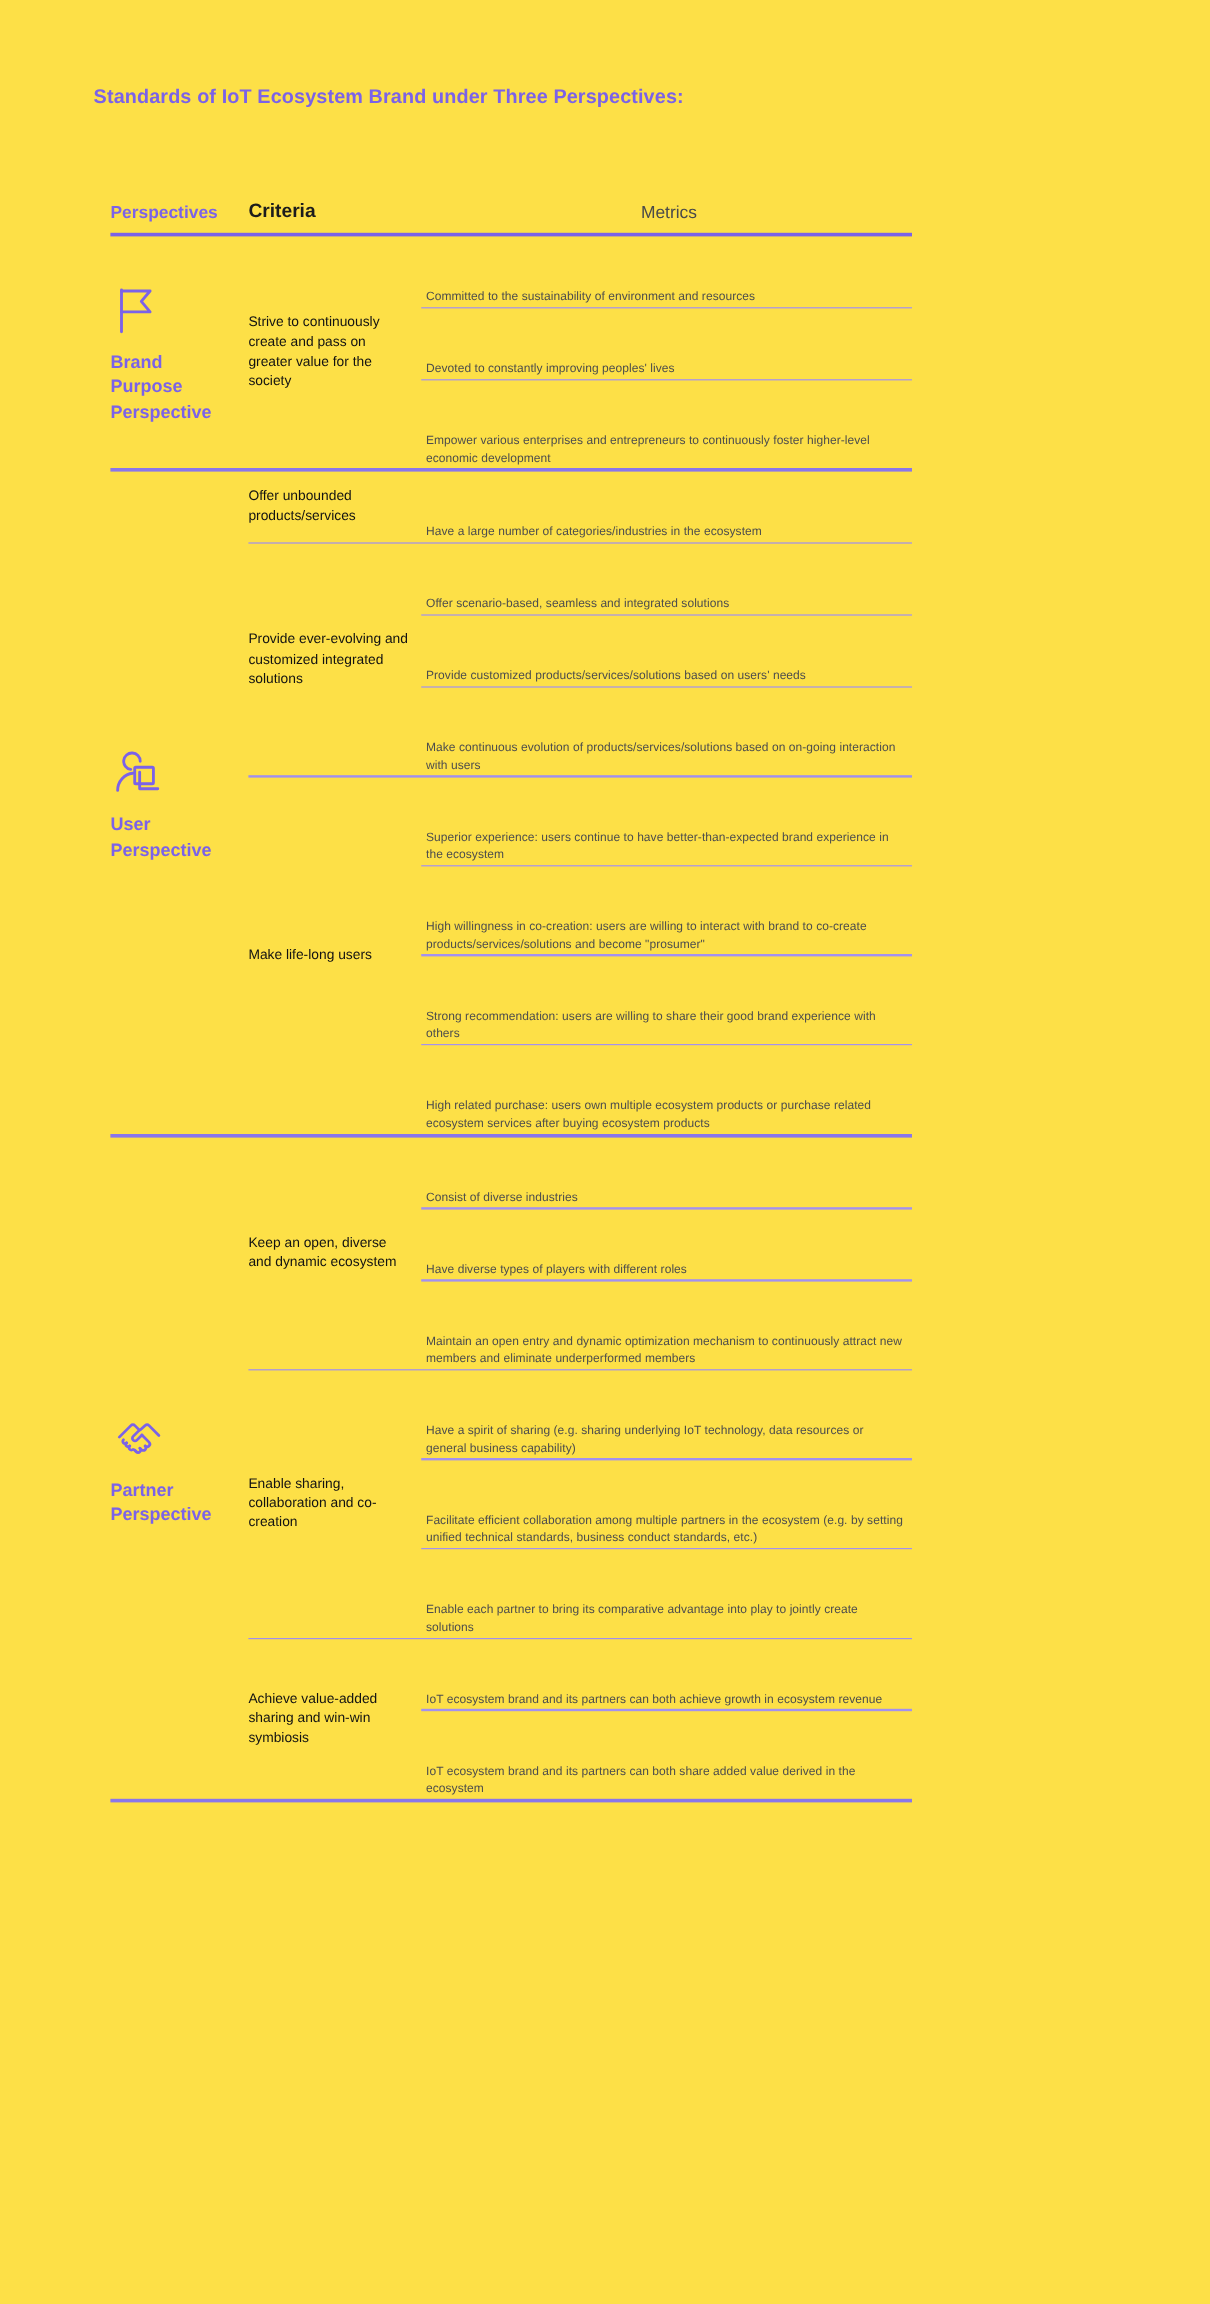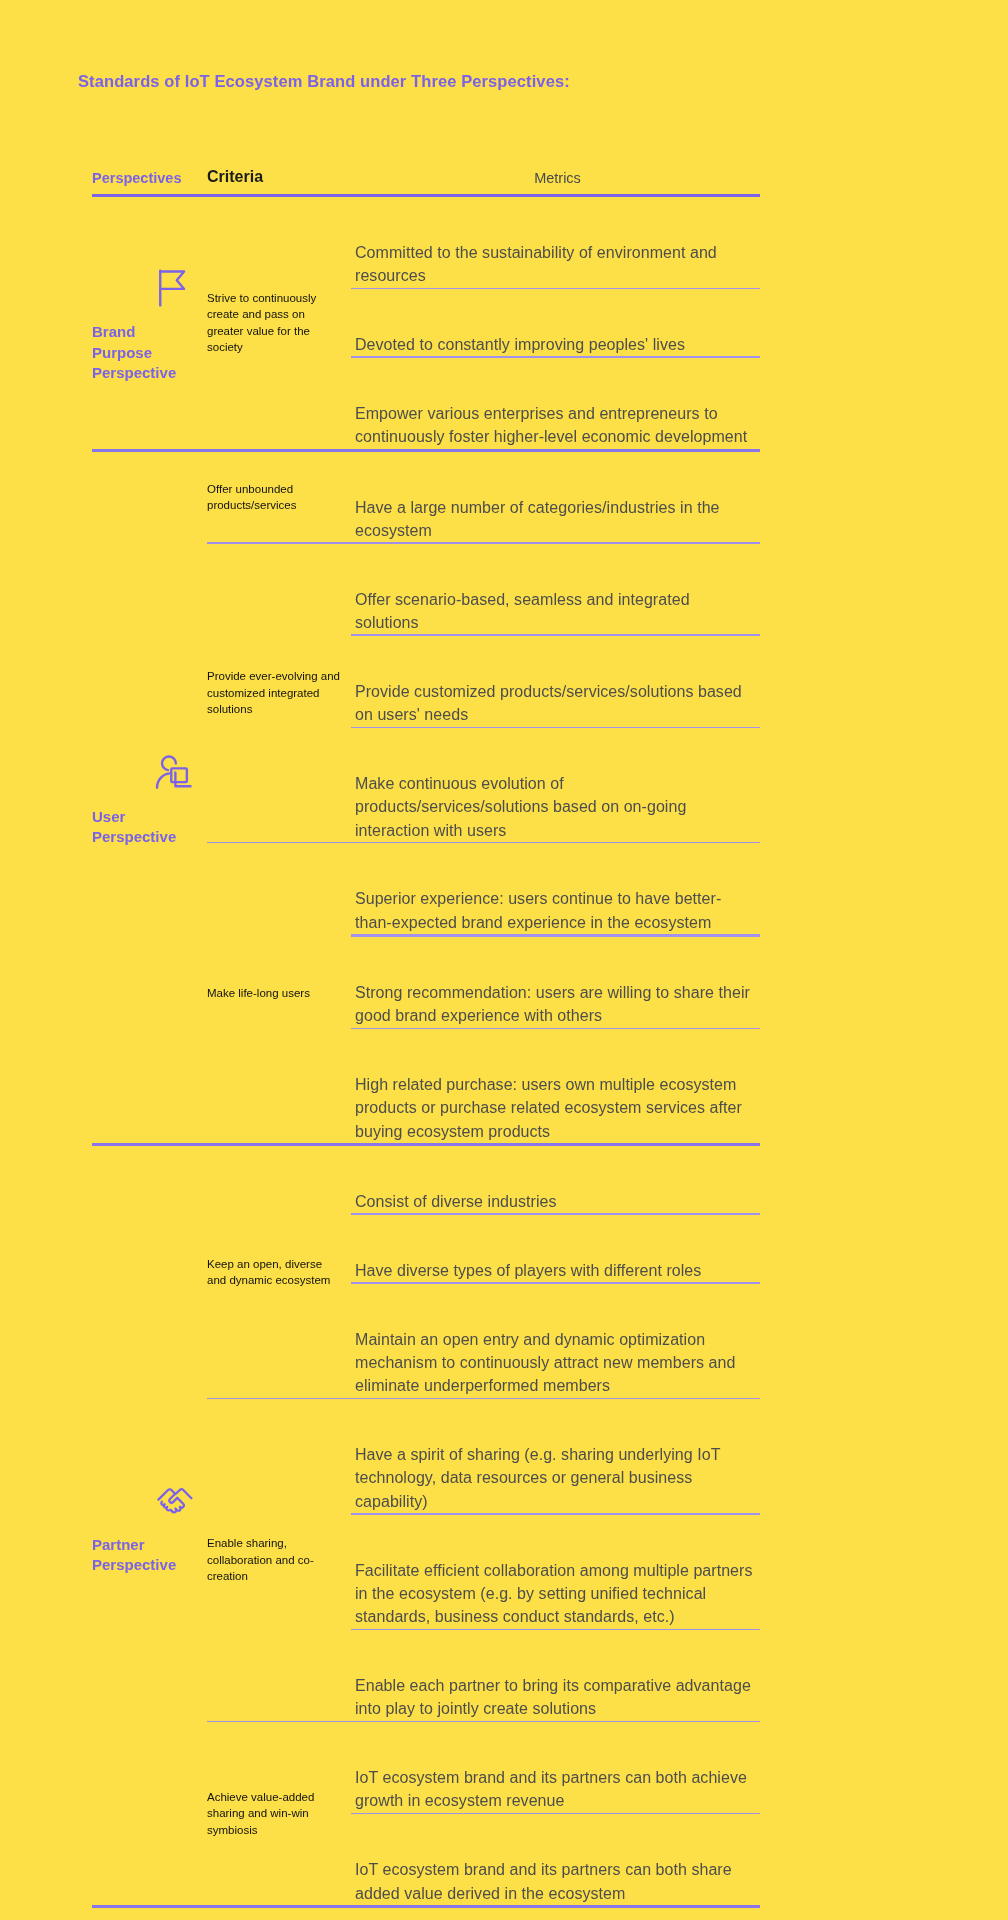--- a/index.html
+++ b/index.html
@@ -102,21 +102,21 @@
     position: relative;
     display: flex;
     flex-direction: column;
     justify-content: center;
     align-items: flex-start;
     padding-top: 4px;
   }
   .persp-inner {
     display: flex;
     flex-direction: column;
-    align-items: flex-end;
+    align-items: flex-start;
   }
   .persp-icon {
     width: 46px;
     height: 44px;
     margin-bottom: 12px;
     display: block;
   }
   .persp-label {
     font-size: 15px;
     font-weight: bold;
@@ -154,21 +154,21 @@
     display: flex;
     flex-direction: column;
   }
   .metric-row {
     display: flex;
     align-items: center;
     padding: 0 4px 0 4px;
     min-height: 46px;
   }
   .metric-text {
-    font-size: 16px;
+    font-size: 10px;
     color: #4d4d4d;
     line-height: 1.46;
     letter-spacing: 0.05px;
     margin-top: 44px;
   }
 </style>
 </head>
 <body>
 
 <div class="page">
@@ -266,20 +266,23 @@
             <div class="rule-crit" style="margin-left: 0px; width: 553px;"></div>
             <div class="group">
               <div class="crit-cell">
                 <div class="crit-text">Make life-long users</div>
               </div>
               <div class="metrics-cell">
                 <div class="metric-row">
                   <div class="metric-text">Superior experience: users continue to have better-than-expected brand experience in the ecosystem</div>
                 </div>
                 <div class="rule-metric" style="margin-left: 0px; width: 409px;"></div>
+                <div class="metric-row">
+                  <div class="metric-text">High willingness in co-creation: users are willing to interact with brand to co-create products/services/solutions and become "prosumer"</div>
+                </div>
                 <div class="rule-metric" style="margin-left: 0px; width: 409px;"></div>
                 <div class="metric-row">
                   <div class="metric-text">Strong recommendation: users are willing to share their good brand experience with others</div>
                 </div>
                 <div class="rule-metric" style="margin-left: 0px; width: 409px;"></div>
                 <div class="metric-row">
                   <div class="metric-text">High related purchase: users own multiple ecosystem products or purchase related ecosystem services after buying ecosystem products</div>
                 </div>
               </div>
             </div>

